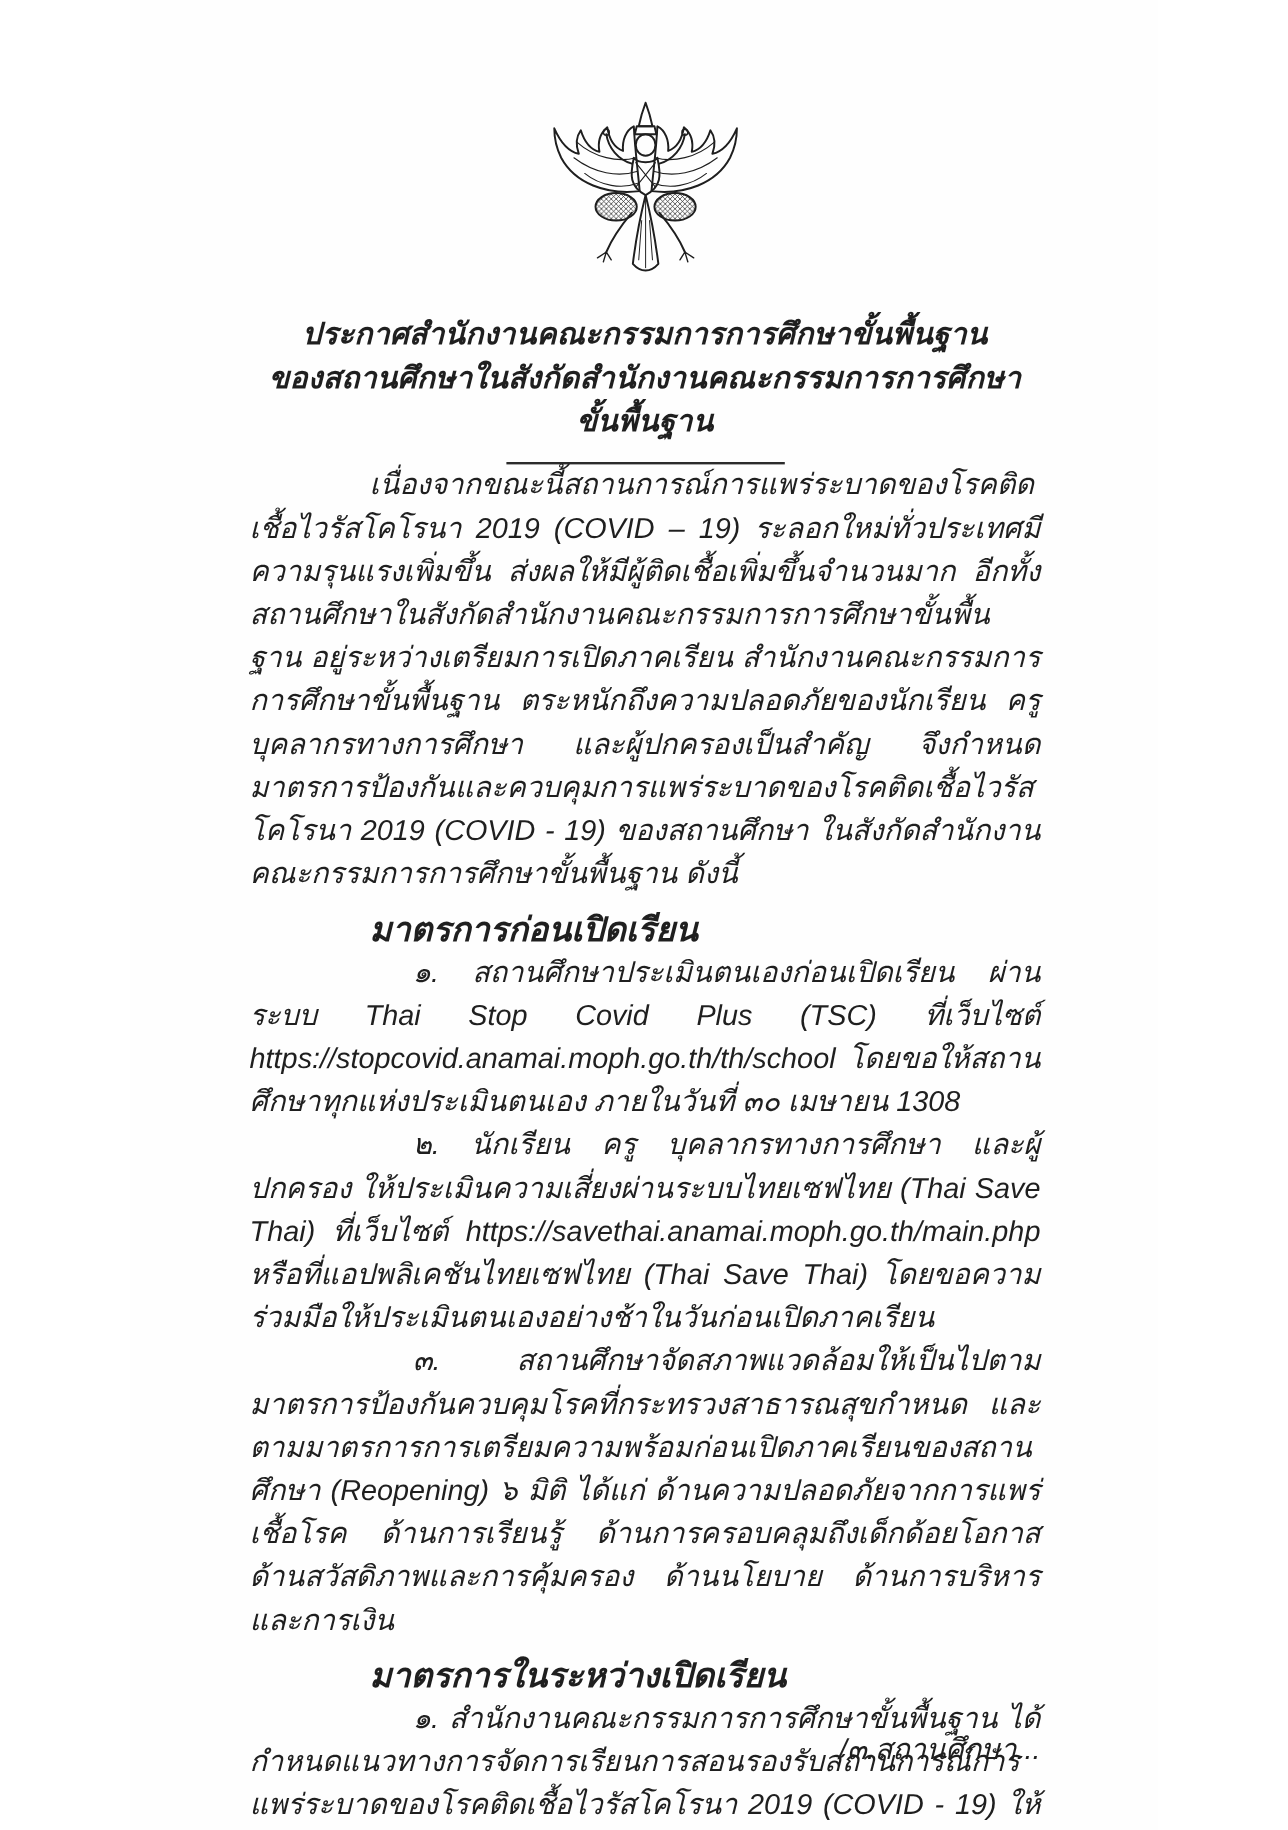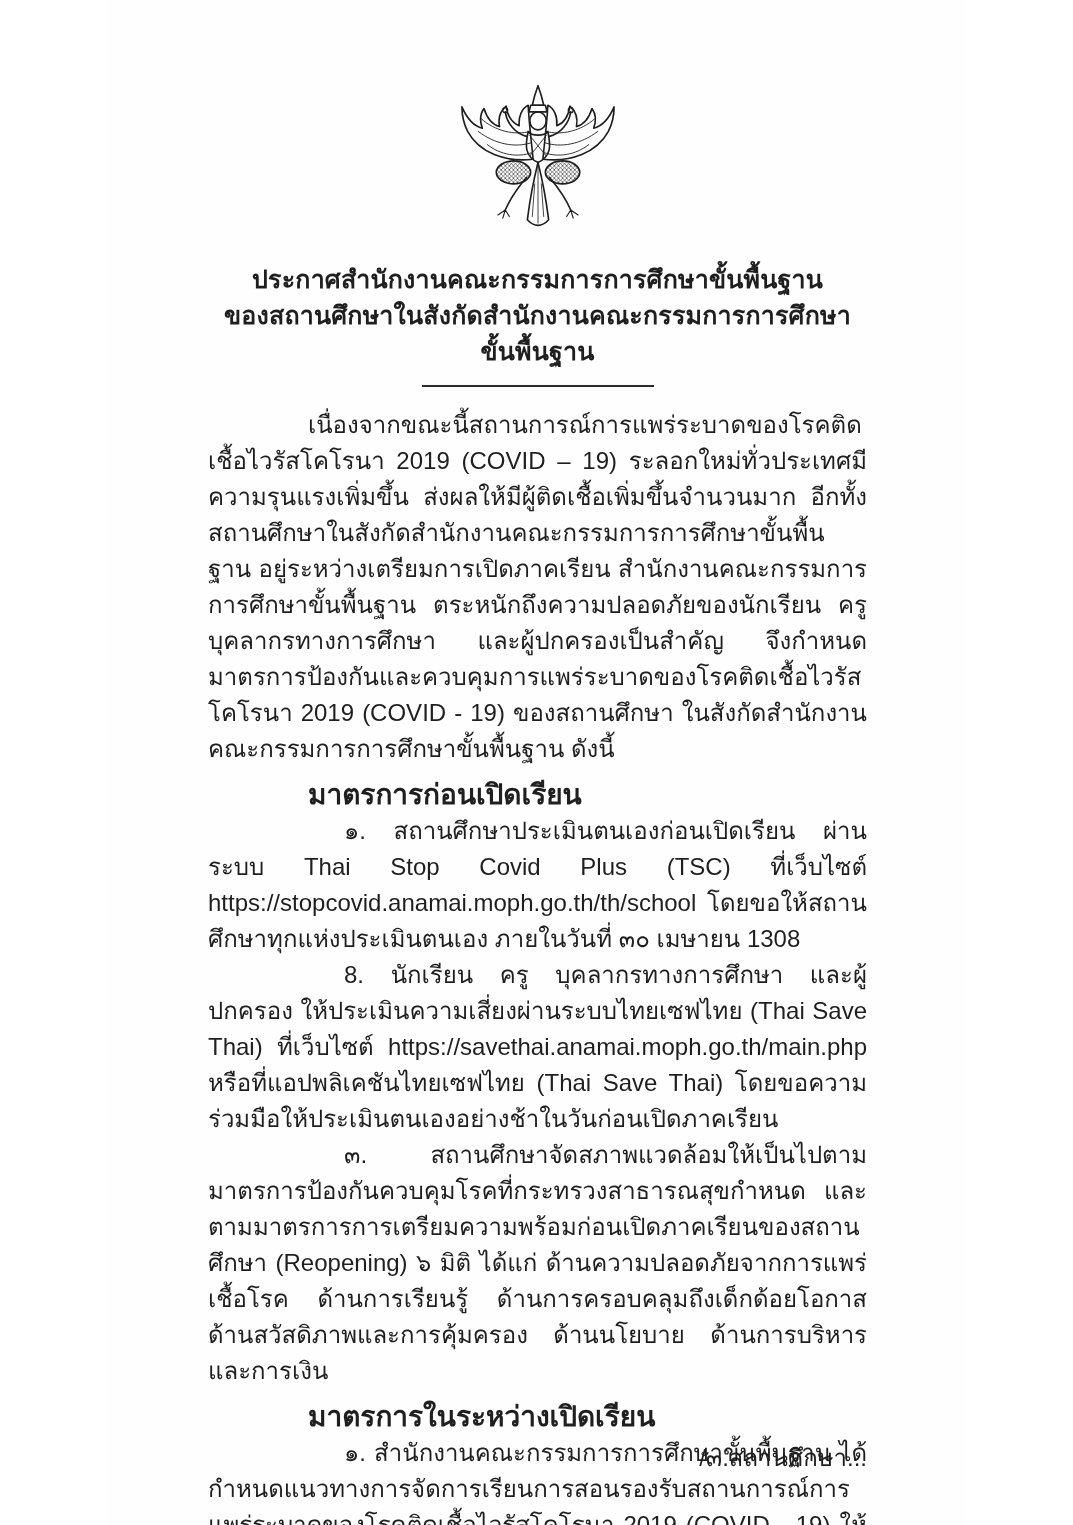--- a/index.html
+++ b/index.html
@@ -6,20 +6,21 @@
   .page{
     position:relative;
     width:857px;height:1525px;
     margin:0 auto;
     background:#fefefe;
     color:#1f1f1f;
     font-family:"Liberation Sans","DejaVu Sans",sans-serif;
     box-sizing:border-box;
     padding:0 98px 0 100px;
     overflow:hidden;
+    font-style:italic;
   }
   .emblem-wrap{
     display:flex;justify-content:center;align-items:flex-start;
     padding-top:84px;height:165px;
   }
   .title-block{
     text-align:center;
     font-weight:bold;
     font-size:25px;
     line-height:36px;
@@ -27,21 +28,21 @@
     letter-spacing:.2px;
   }
   .divider{
     width:232px;height:0;
     border-top:2.5px solid #2b2b2b;
     margin:16px auto 0 auto;
   }
   .bodytext{font-size:24px;line-height:36px;text-align:justify;}
   p.para{margin:0;text-indent:100px;}
   p.para.first{margin-top:16px;}
-  p.para.second{margin-top:20px;}
+  p.para.second{margin-top:0;}
   .section-heading{
     font-weight:bold;
     font-size:28px;
     line-height:36px;
     margin:10px 0 0 100px;
   }
   p.item{margin:0;text-indent:136px;}
   .footer-note{
     position:absolute;
     top:1438px;right:98px;
@@ -108,21 +109,21 @@
   </div>
 
   <div class="divider"></div>
 
   <div class="bodytext">
     <p class="para second">เนื่องจากขณะนี้สถานการณ์การแพร่ระบาดของโรคติดเชื้อไวรัสโคโรนา 2019 (COVID – 19) ระลอกใหม่ทั่วประเทศมีความรุนแรงเพิ่มขึ้น ส่งผลให้มีผู้ติดเชื้อเพิ่มขึ้นจำนวนมาก อีกทั้งสถานศึกษาในสังกัดสำนักงานคณะกรรมการการศึกษาขั้นพื้นฐาน อยู่ระหว่างเตรียมการเปิดภาคเรียน สำนักงานคณะกรรมการการศึกษาขั้นพื้นฐาน ตระหนักถึงความปลอดภัยของนักเรียน ครู บุคลากรทางการศึกษา และผู้ปกครองเป็นสำคัญ จึงกำหนดมาตรการป้องกันและควบคุมการแพร่ระบาดของโรคติดเชื้อไวรัสโคโรนา 2019 (COVID - 19) ของสถานศึกษา ในสังกัดสำนักงานคณะกรรมการการศึกษาขั้นพื้นฐาน ดังนี้</p>
 
     <div>
       <div class="section-heading">มาตรการก่อนเปิดเรียน</div>
       <p class="item">๑. สถานศึกษาประเมินตนเองก่อนเปิดเรียน ผ่านระบบ Thai Stop Covid Plus (TSC) ที่เว็บไซต์ https://stopcovid.anamai.moph.go.th/th/school โดยขอให้สถานศึกษาทุกแห่งประเมินตนเอง ภายในวันที่ ๓๐ เมษายน 1308</p>
-      <p class="item">8. นักเรียน ครู บุคลากรทางการศึกษา และผู้ปกครอง ให้ประเมินความเสี่ยงผ่านระบบไทยเซฟไทย (Thai Save Thai) ที่เว็บไซต์ https://savethai.anamai.moph.go.th/main.php หรือที่แอปพลิเคชันไทยเซฟไทย (Thai Save Thai) โดยขอความร่วมมือให้ประเมินตนเองอย่างช้าในวันก่อนเปิดภาคเรียน</p>
+      <p class="item">๒. นักเรียน ครู บุคลากรทางการศึกษา และผู้ปกครอง ให้ประเมินความเสี่ยงผ่านระบบไทยเซฟไทย (Thai Save Thai) ที่เว็บไซต์ https://savethai.anamai.moph.go.th/main.php หรือที่แอปพลิเคชันไทยเซฟไทย (Thai Save Thai) โดยขอความร่วมมือให้ประเมินตนเองอย่างช้าในวันก่อนเปิดภาคเรียน</p>
       <p class="item">๓. สถานศึกษาจัดสภาพแวดล้อมให้เป็นไปตามมาตรการป้องกันควบคุมโรคที่กระทรวงสาธารณสุขกำหนด และตามมาตรการการเตรียมความพร้อมก่อนเปิดภาคเรียนของสถานศึกษา (Reopening) ๖ มิติ ได้แก่ ด้านความปลอดภัยจากการแพร่เชื้อโรค ด้านการเรียนรู้ ด้านการครอบคลุมถึงเด็กด้อยโอกาส ด้านสวัสดิภาพและการคุ้มครอง ด้านนโยบาย ด้านการบริหารและการเงิน</p>
     </div>
 
     <div>
       <div class="section-heading">มาตรการในระหว่างเปิดเรียน</div>
       <p class="item">๑. สำนักงานคณะกรรมการการศึกษาขั้นพื้นฐาน ได้กำหนดแนวทางการจัดการเรียนการสอนรองรับสถานการณ์การแพร่ระบาดของโรคติดเชื้อไวรัสโคโรนา 2019 (COVID - 19) ให้สถานศึกษาสามารถเลือกรูปแบบการจัดการเรียนการสอนได้ตามความเหมาะสมตามบริบทของพื้นที่ และสถานการณ์ระดับความรุนแรงการระบาดของโรค</p>
 
     </div>
   </div>
 

